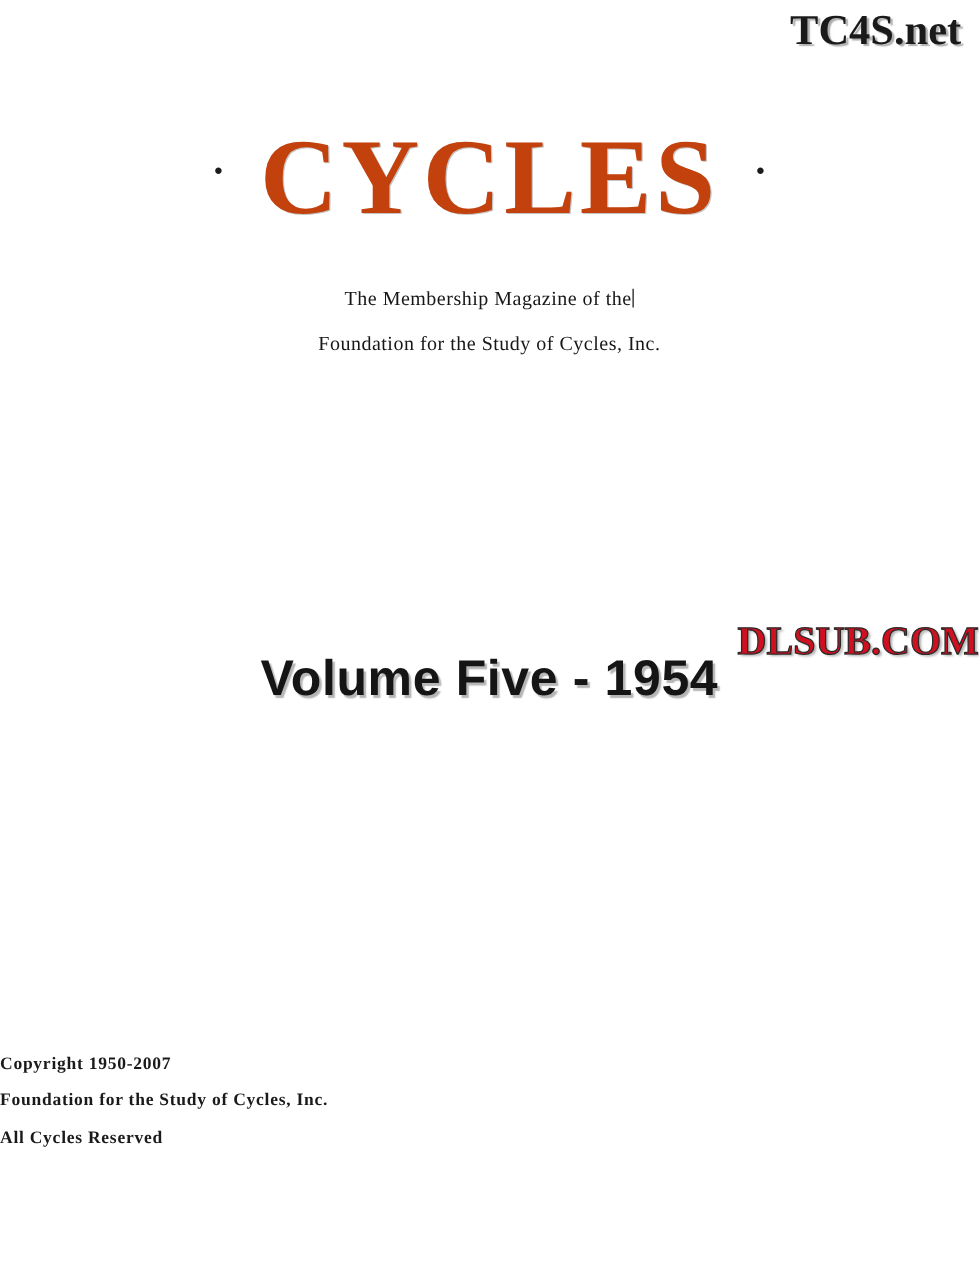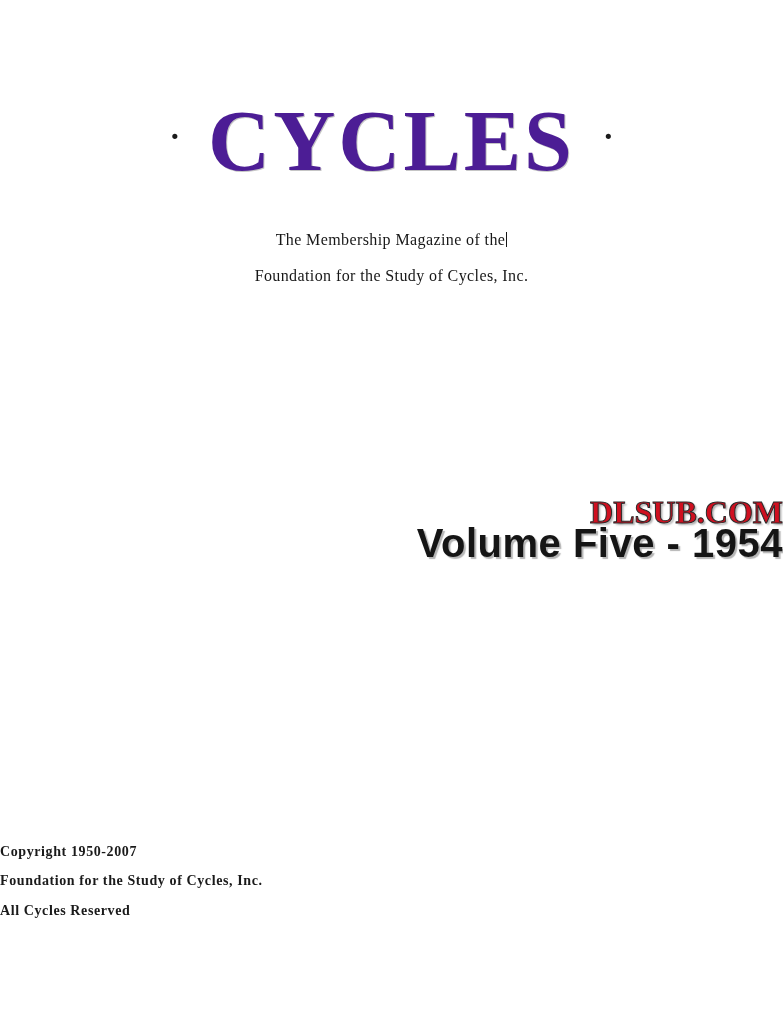--- a/index.html
+++ b/index.html
@@ -56,21 +56,21 @@
     line-height: 1;
     color: #1b1b1b;
     transform: translateY(-4px);
   }
   .title-text {
     font-family: "Liberation Serif", serif;
     font-weight: bold;
     font-size: 86px;
     line-height: 1.05;
     letter-spacing: 3px;
-    color: #4c1d95;
+    color: #c2410c;
     text-shadow: 1px 1px 0 rgba(90,90,90,0.35);
   }
 
   
   .subtitle {
     position: absolute;
     left: 0;
     width: 783px;
     text-align: center;
     font-family: "Liberation Serif", serif;
@@ -106,21 +106,21 @@
     text-shadow: 2px 2px 2px rgba(120,120,120,0.6);
     z-index: 3;
   }
 
   
   .volume {
     position: absolute;
     top: 521px;
     left: 0;
     width: 783px;
-    text-align: right;
+    text-align: center;
     font-family: "Liberation Sans", sans-serif;
     font-weight: bold;
     font-size: 40px;
     letter-spacing: 0.5px;
     color: #151515;
     text-shadow: 2px 2px 1px rgba(120,120,120,0.55);
     z-index: 2;
   }
 
   
@@ -151,20 +151,21 @@
     -webkit-text-stroke: 0.8px #1f1f1f;
     text-shadow: 2px 2px 2px rgba(130,130,130,0.6);
     white-space: nowrap;
   }
 </style>
 </head>
 <body>
 
 <div class="page">
 
+  <div class="watermark-top">TC4S.net</div>
 
   <div class="title-block">
     <div class="title-line">
       <span class="title-dot">·</span>
       <span class="title-text">CYCLES</span>
       <span class="title-dot">·</span>
     </div>
   </div>
 
   <div class="subtitle subtitle-1">

